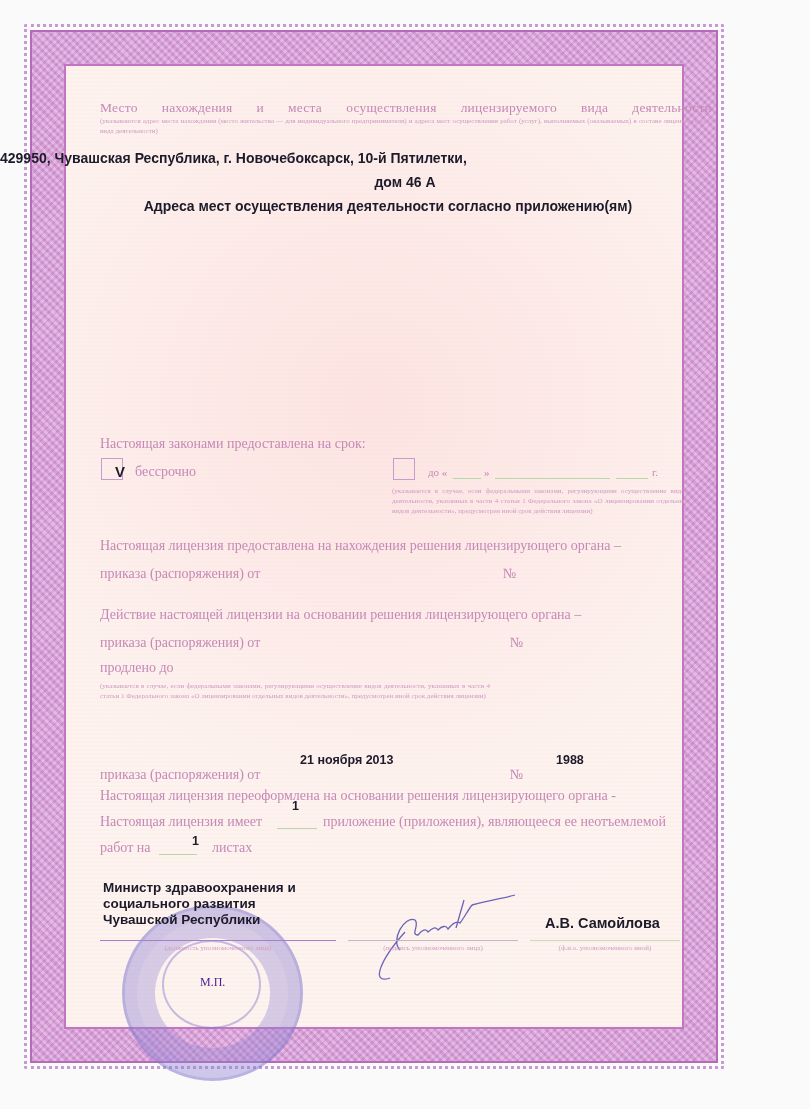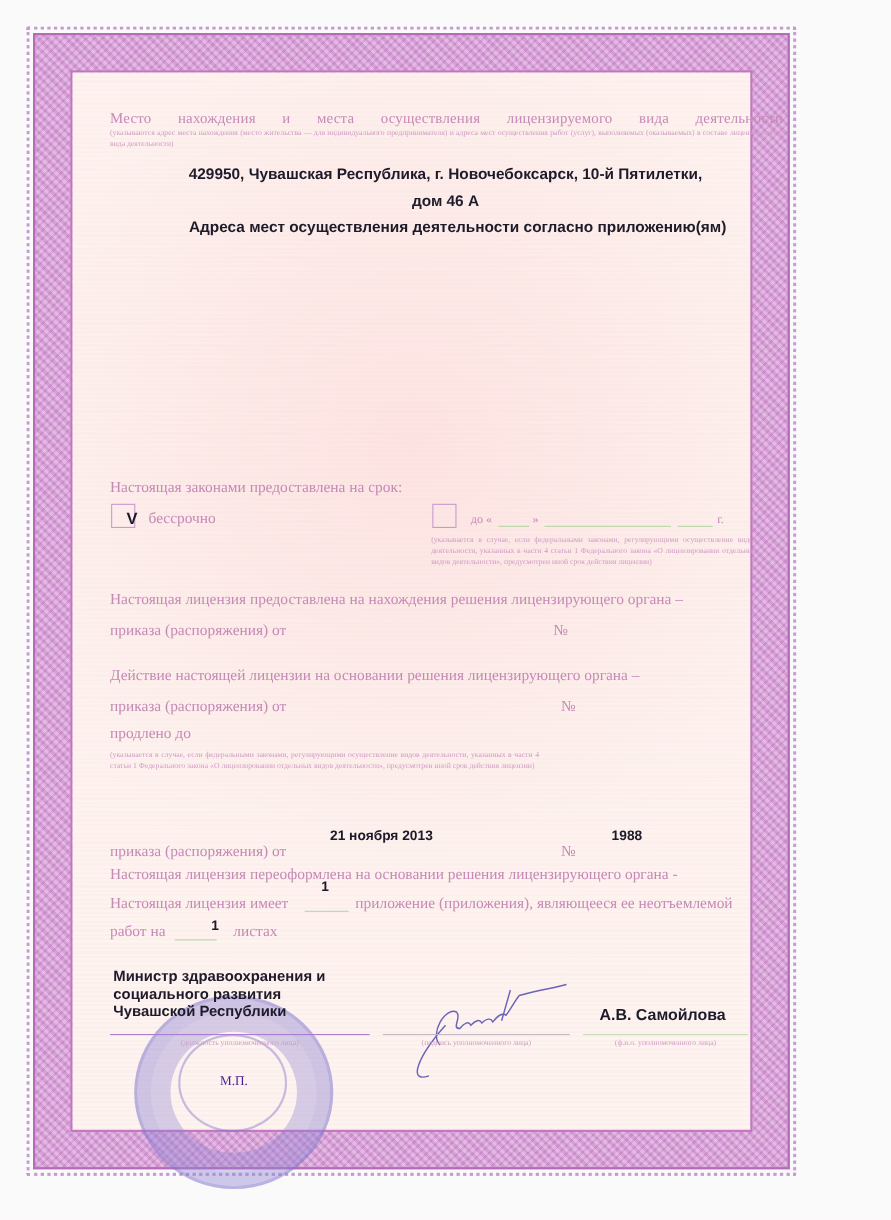--- a/index.html
+++ b/index.html
@@ -62,23 +62,23 @@
   <div class="border-band"></div>
   <div class="border-inner-line"></div>
   <div class="paper"></div>
 </div>
 
 <div class="content">
 
   <div class="t pink" style="left:100px; top:100px; width:612px; font-size:13.5px; text-align:justify; text-align-last:justify; letter-spacing:0.2px;">Место нахождения и места осуществления лицензируемого вида деятельности</div>
   <div class="t small" style="left:100px; top:116px; width:612px; text-align:justify;">(указываются адрес места нахождения (место жительства — для индивидуального предпринимателя) и адреса мест осуществления работ (услуг), выполняемых (оказываемых) в составе лицензируемого вида деятельности)</div>
 
-  <div class="t bold" style="left:0; width:810px; text-align:center; top:150px; font-size:14px;">429950, Чувашская Республика, г. Новочебоксарск, 10-й Пятилетки,</div>
+  <div class="t bold" style="left:0; width:810px; top:150px; font-size:14px;">429950, Чувашская Республика, г. Новочебоксарск, 10-й Пятилетки,</div>
   <div class="t bold" style="left:0; width:810px; text-align:center; top:174px; font-size:14px;">дом 46 А</div>
-  <div class="t bold" style="left:0; width:776px; text-align:center; top:198px; font-size:14px;margin-left:28px;">Адреса мест осуществления деятельности согласно приложению(ям)</div>
+  <div class="t bold" style="left:0; width:776px; text-align:center; top:198px; font-size:14px;">Адреса мест осуществления деятельности согласно приложению(ям)</div>
 
   <div class="t pink serif-lg" style="left:100px; top:436px;">Настоящая законами предоставлена на срок:</div>
 
   <div class="checkbox" style="left:101px; top:458px;"></div>
   <div class="t bold" style="left:115px; top:463px; font-size:15px;">V</div>
   <div class="t pink serif-lg" style="left:135px; top:464px;">бессрочно</div>
 
   <div class="checkbox" style="left:393px; top:458px;"></div>
   <div class="t pink" style="left:428px; top:466px; font-size:11px;">до «</div>
   <div class="underline-green" style="left:453px; top:478px; width:28px;"></div>
@@ -126,15 +126,15 @@
   <div class="t small" style="left:100px; top:943px; width:236px; text-align:center;">(должность уполномоченного лица)</div>
 
   <svg style="position:absolute; left:360px; top:890px;" width="160" height="100" viewBox="0 0 160 100">
     <path d="M40 60 C 30 50, 45 25, 55 30 C 60 35, 50 45, 58 45 C 62 40, 66 38, 68 42 C 72 38, 76 36, 78 40 C 82 36, 86 35, 88 39 C 92 34, 96 30, 100 33 C 104 28, 108 20, 112 15 M 96 38 L 104 10 M 112 15 C 130 10, 145 8, 155 5 M 45 42 C 20 70, 10 95, 30 88" fill="none" stroke="#6a64b8" stroke-width="1.3"></path>
   </svg>
   <div class="line" style="left:348px; top:940px; width:170px; background:#c5b8c5;"></div>
   <div class="t small" style="left:348px; top:943px; width:170px; text-align:center;">(подпись уполномоченного лица)</div>
 
   <div class="t bold" style="left:545px; top:915px; font-size:14.5px;">А.В. Самойлова</div>
   <div class="line" style="left:530px; top:940px; width:150px; background:#c9dbb8;"></div>
-  <div class="t small" style="left:530px; top:943px; width:150px; text-align:center;">(ф.и.о. уполномоченного лица)</div>
+  <div class="t small" style="left:530px; top:943px; width:150px; text-align:center;">(ф.и.о. уполномоченного иной)</div>
 
 </div>
 
 </body></html>

